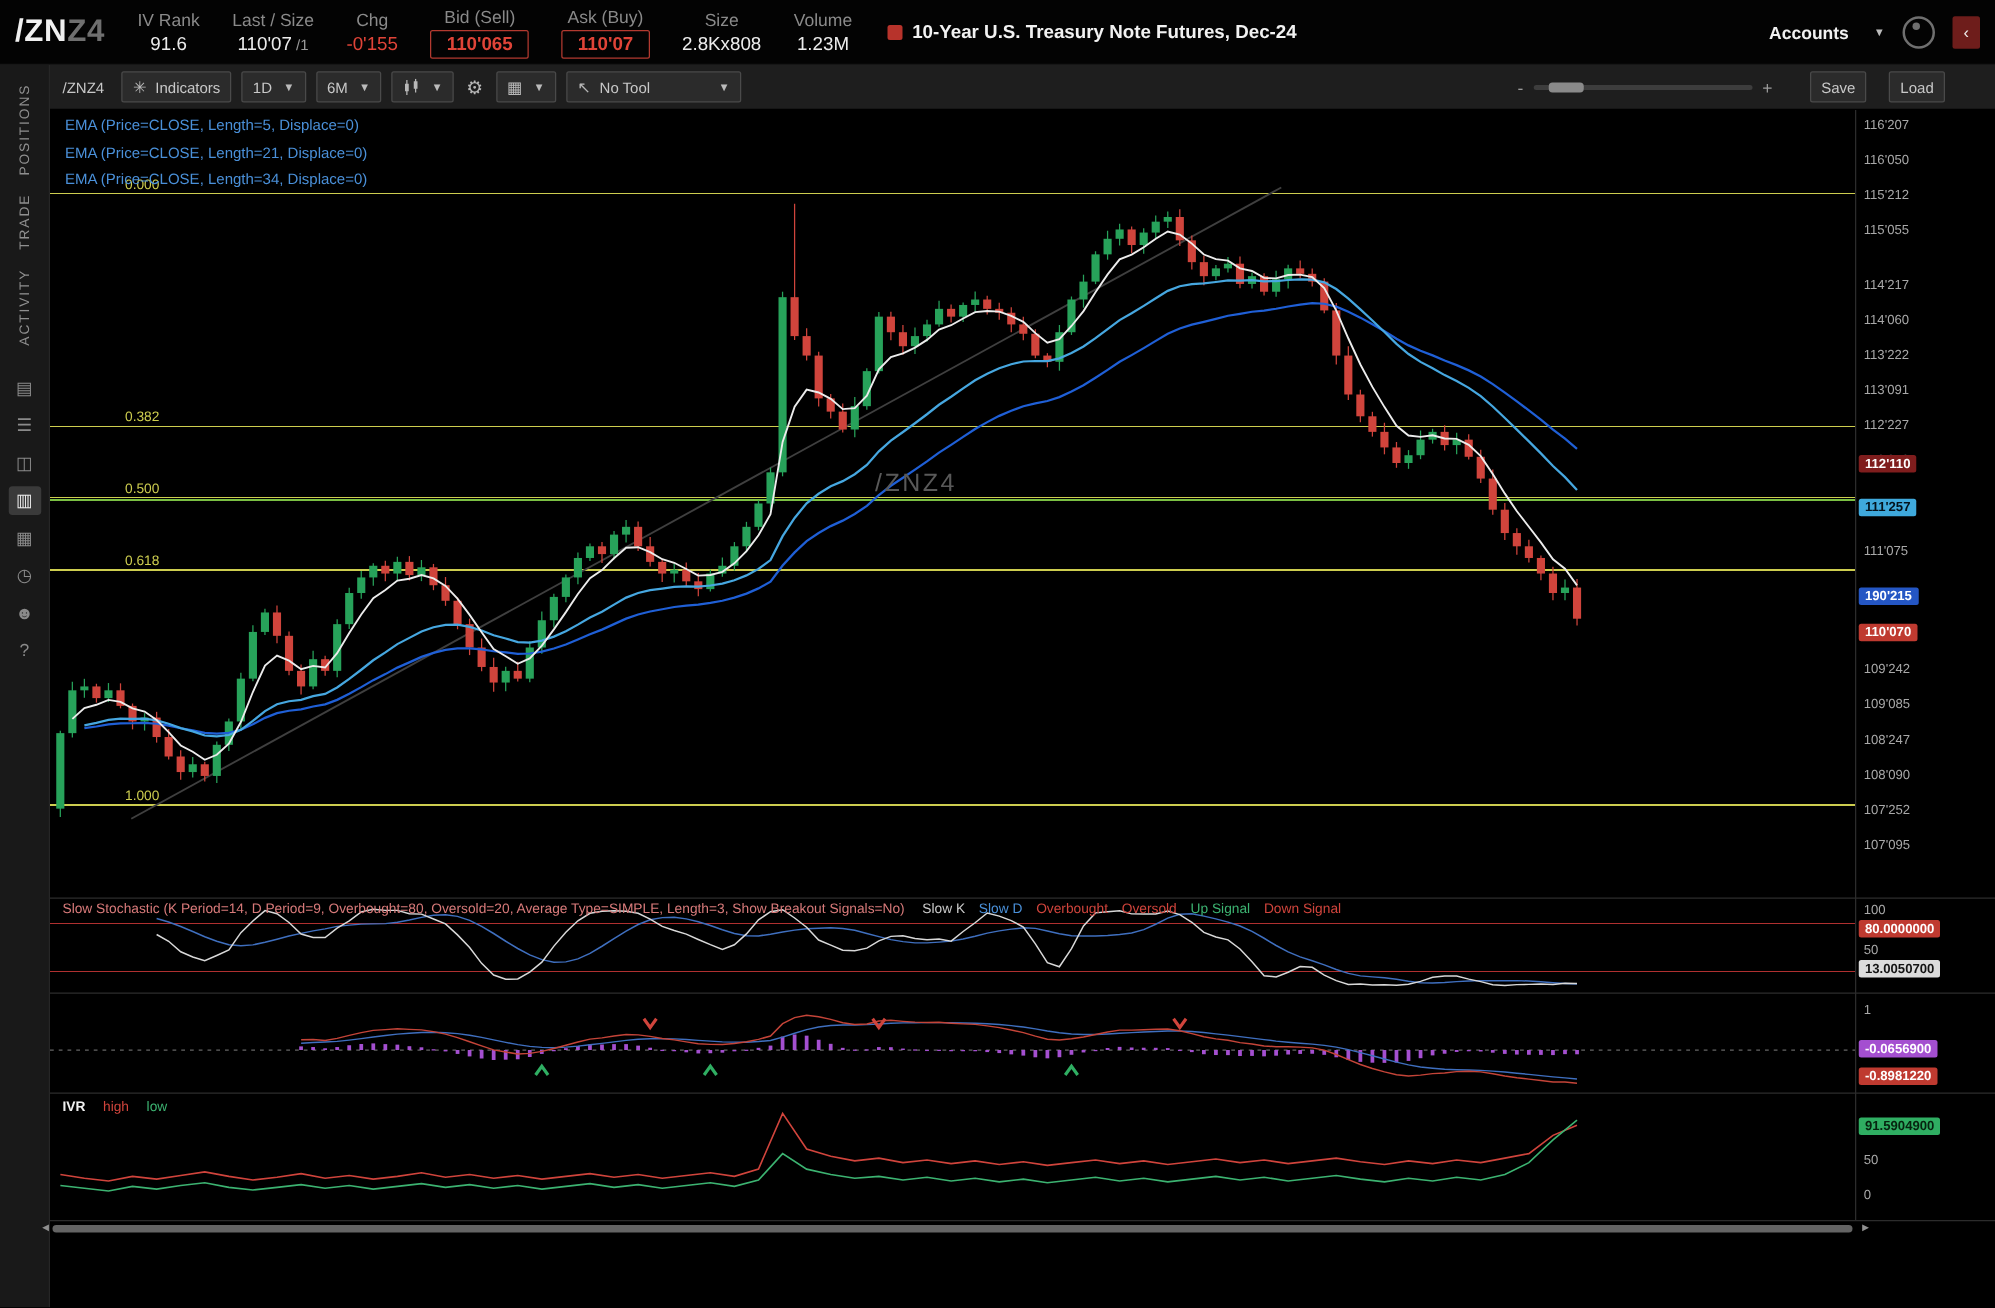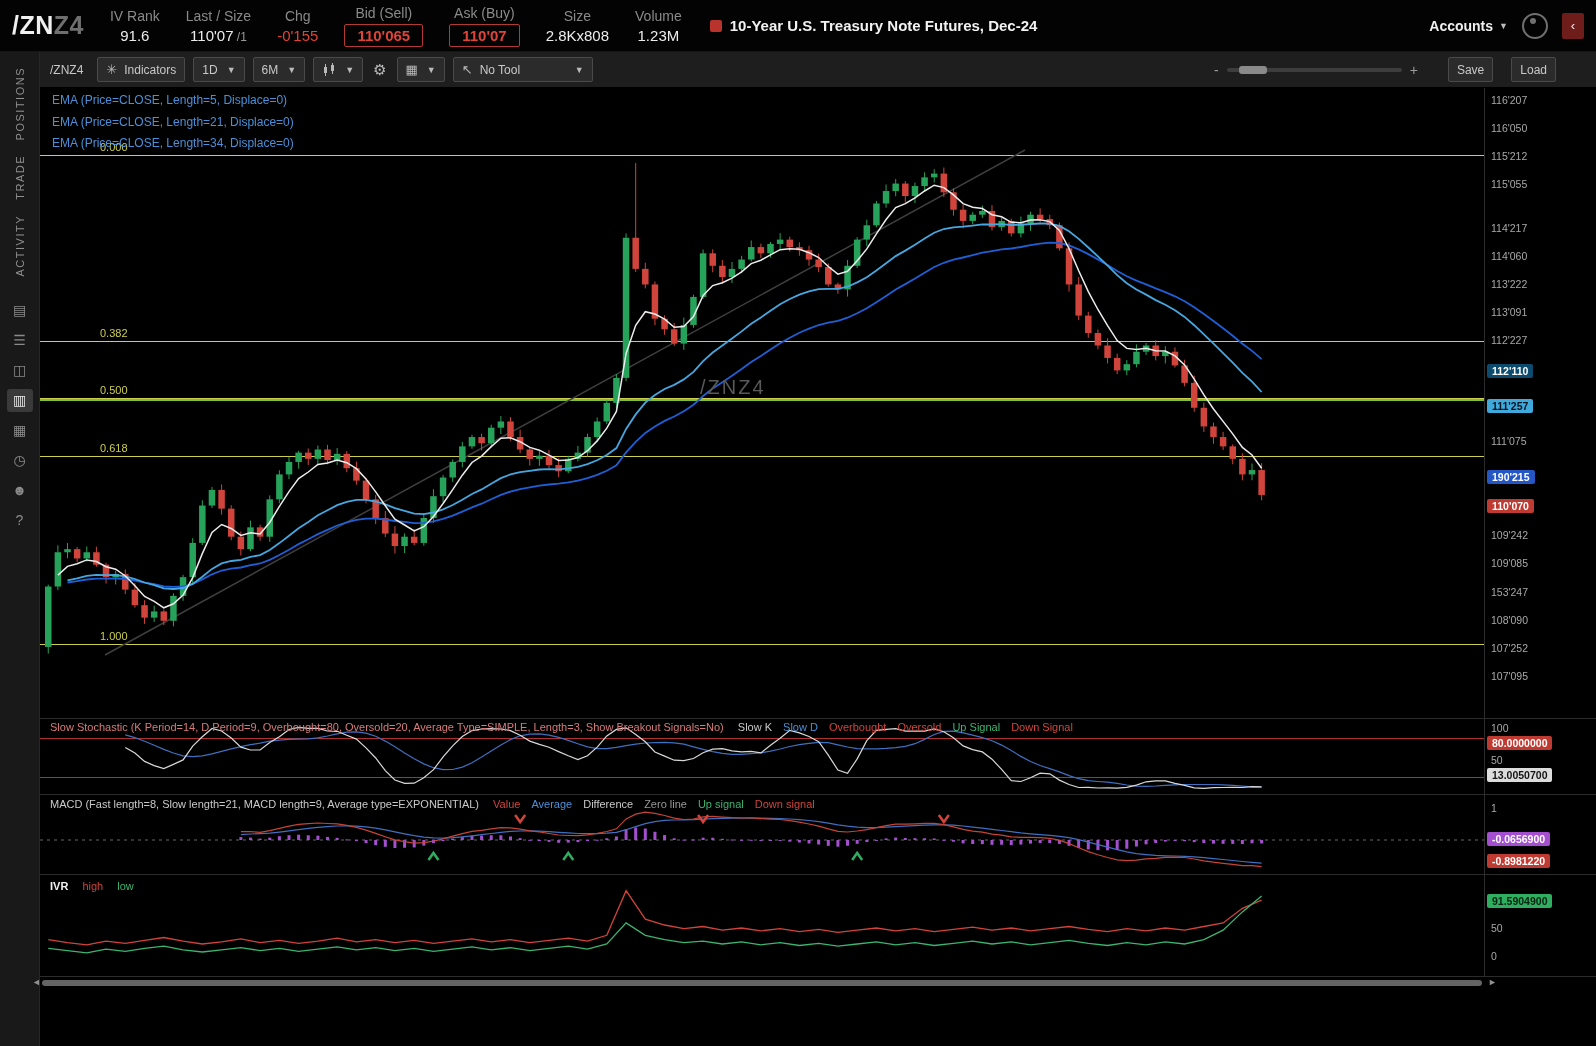--- a/index.html
+++ b/index.html
@@ -11,21 +11,21 @@
   .sym{font-size:25px;font-weight:bold;color:#f0f0f0;letter-spacing:0.5px;}
   .sym .suf{color:#6f6f6f;}
   .fld{display:flex;flex-direction:column;align-items:center;margin-left:26px;}
   .fld .lab{font-size:14px;color:#8a8a8a;margin-bottom:3px;white-space:nowrap;}
   .fld .val{font-size:15px;color:#ececec;white-space:nowrap;}
   .fld .val .dim{color:#9a9a9a;font-size:12px;}
   .fld .val.red{color:#e04438;}
   .fld .box{border:1px solid #b33a30;border-radius:2px;padding:2px 12px;color:#e04438;font-weight:bold;font-size:15px;}
   .title-dot{width:12px;height:12px;border-radius:2px;background:#b7332b;margin:0 8px 0 28px;flex:none;}
   .hdr-title{font-size:15px;font-weight:bold;color:#f2f2f2;white-space:nowrap;}
-  .accounts{margin-left:auto;display:flex;align-items:center;gap:6px;color:#f0f0f0;font-weight:bold;font-size:14px;}
+  .accounts{margin-left:auto;display:flex;align-items:center;gap:20px;color:#f0f0f0;font-weight:bold;font-size:14px;}
   .caret{color:#bbb;font-size:9px;}
   .avatar{width:22px;height:22px;border-radius:50%;border:2px solid #6f6f6f;margin-left:14px;position:relative;}
   .avatar::after{content:"";position:absolute;left:6px;top:3px;width:6px;height:6px;border-radius:50%;background:#6f6f6f;}
   .corner{width:22px;height:26px;background:#6e1d1b;color:#eee;font-size:13px;display:flex;align-items:center;justify-content:center;border-radius:2px;margin-left:14px;}
   
   .sidebar{position:absolute;left:0;top:52px;bottom:0;width:40px;background:#191919;border-right:1px solid #262626;box-sizing:border-box;}
   .vtab{writing-mode:vertical-rl;transform:rotate(180deg);color:#8f8f8f;font-size:11px;letter-spacing:1.5px;
         margin:15px auto 15px auto;display:block;text-align:center;cursor:pointer;}
   .sicons{margin-top:22px;display:flex;flex-direction:column;align-items:center;gap:7px;}
   .sicon{width:26px;height:23px;display:flex;align-items:center;justify-content:center;color:#8a8a8a;font-size:14px;border-radius:3px;cursor:pointer;}
@@ -599,53 +599,50 @@
 
     <div class="vsep"></div>
     <div class="hdiv" style="top:630px"></div>
     <div class="hdiv" style="top:706px"></div>
     <div class="hdiv" style="top:786px"></div>
     <div class="hdiv" style="top:888px"></div>
 
     <div class="study-row" style="top:633px" id="stoch-row">
       <span class="stoch-title">Slow Stochastic (K Period=14, D Period=9, Overbought=80, Oversold=20, Average Type=SIMPLE, Length=3, Show Breakout Signals=No)</span>
     <span style="color: rgb(201, 201, 201);">Slow K</span><span style="color: rgb(74, 144, 217);">Slow D</span><span style="color: rgb(208, 68, 60);">Overbought</span><span style="color: rgb(208, 68, 60);">Oversold</span><span style="color: rgb(60, 179, 113);">Up Signal</span><span style="color: rgb(208, 68, 60);">Down Signal</span></div>
-    <div class="study-row" style="top:710px" id="macd-row">
-      <span class="macd-title">MACD (Fast length=8, Slow length=21, MACD length=9, Average type=EXPONENTIAL)</span>
-    <span style="color: rgb(208, 68, 60);">Value</span><span style="color: rgb(74, 144, 217);">Average</span><span style="color: rgb(201, 201, 201);">Difference</span><span style="color: rgb(153, 153, 153);">Zero line</span><span style="color: rgb(60, 179, 113);">Up signal</span><span style="color: rgb(208, 68, 60);">Down signal</span></div>
     <div class="study-row" style="top:792px" id="ivr-row">
       <span class="ivr-title">IVR</span>
       <span class="ivr-high">high</span>
       <span class="ivr-low">low</span>
     </div>
 
     <div class="paxis" id="paxis">
         <div class="axis-label" style="top: 6px;">116'207</div>
         <div class="axis-label" style="top: 34px;">116'050</div>
         <div class="axis-label" style="top: 62px;">115'212</div>
         <div class="axis-label" style="top: 90px;">115'055</div>
         <div class="axis-label" style="top: 134px;">114'217</div>
         <div class="axis-label" style="top: 162px;">114'060</div>
         <div class="axis-label" style="top: 190px;">113'222</div>
         <div class="axis-label" style="top: 218px;">113'091</div>
         <div class="axis-label" style="top: 246px;">112'227</div>
         <div class="axis-label" style="top: 274px;">112'070</div>
         <div class="axis-label" style="top: 347px;">111'075</div>
         <div class="axis-label" style="top: 441px;">109'242</div>
         <div class="axis-label" style="top: 469px;">109'085</div>
-        <div class="axis-label" style="top: 498px;">153'247</div>
+        <div class="axis-label" style="top: 498px;">108'247</div>
         <div class="axis-label" style="top: 526px;">108'090</div>
         <div class="axis-label" style="top: 554px;">107'252</div>
         <div class="axis-label" style="top: 582px;">107'095</div>
         <div class="axis-label" style="top: 634px;">100</div>
         <div class="axis-label" style="top: 666px;">50</div>
         <div class="axis-label" style="top: 714px;">1</div>
         <div class="axis-label" style="top: 834px;">50</div>
         <div class="axis-label" style="top: 862px;">0</div>
-        <div class="badge" style="top: 276px; background: #0c4a6e; color: rgb(255, 255, 255);">112'110</div>
+        <div class="badge" style="top: 276px; background: #7f1d1d; color: rgb(255, 255, 255);">112'110</div>
         <div class="badge" style="top: 311px; background: rgb(63, 169, 220); color: rgb(4, 18, 28);">111'257</div>
         <div class="badge" style="top: 382px; background: rgb(36, 86, 196); color: rgb(255, 255, 255);">190'215</div>
         <div class="badge" style="top: 411px; background: rgb(191, 58, 48); color: rgb(255, 255, 255);">110'070</div>
         <div class="badge" style="top: 648px; background: rgb(191, 58, 48); color: rgb(255, 255, 255);">80.0000000</div>
         <div class="badge" style="top: 680px; background: rgb(220, 220, 220); color: rgb(20, 20, 20);">13.0050700</div>
         <div class="badge" style="top: 744px; background: rgb(164, 79, 208); color: rgb(255, 255, 255);">-0.0656900</div>
         <div class="badge" style="top: 766px; background: rgb(191, 58, 48); color: rgb(255, 255, 255);">-0.8981220</div>
         <div class="badge" style="top: 806px; background: rgb(47, 174, 98); color: rgb(6, 35, 15);">91.5904900</div>
       </div>
 

